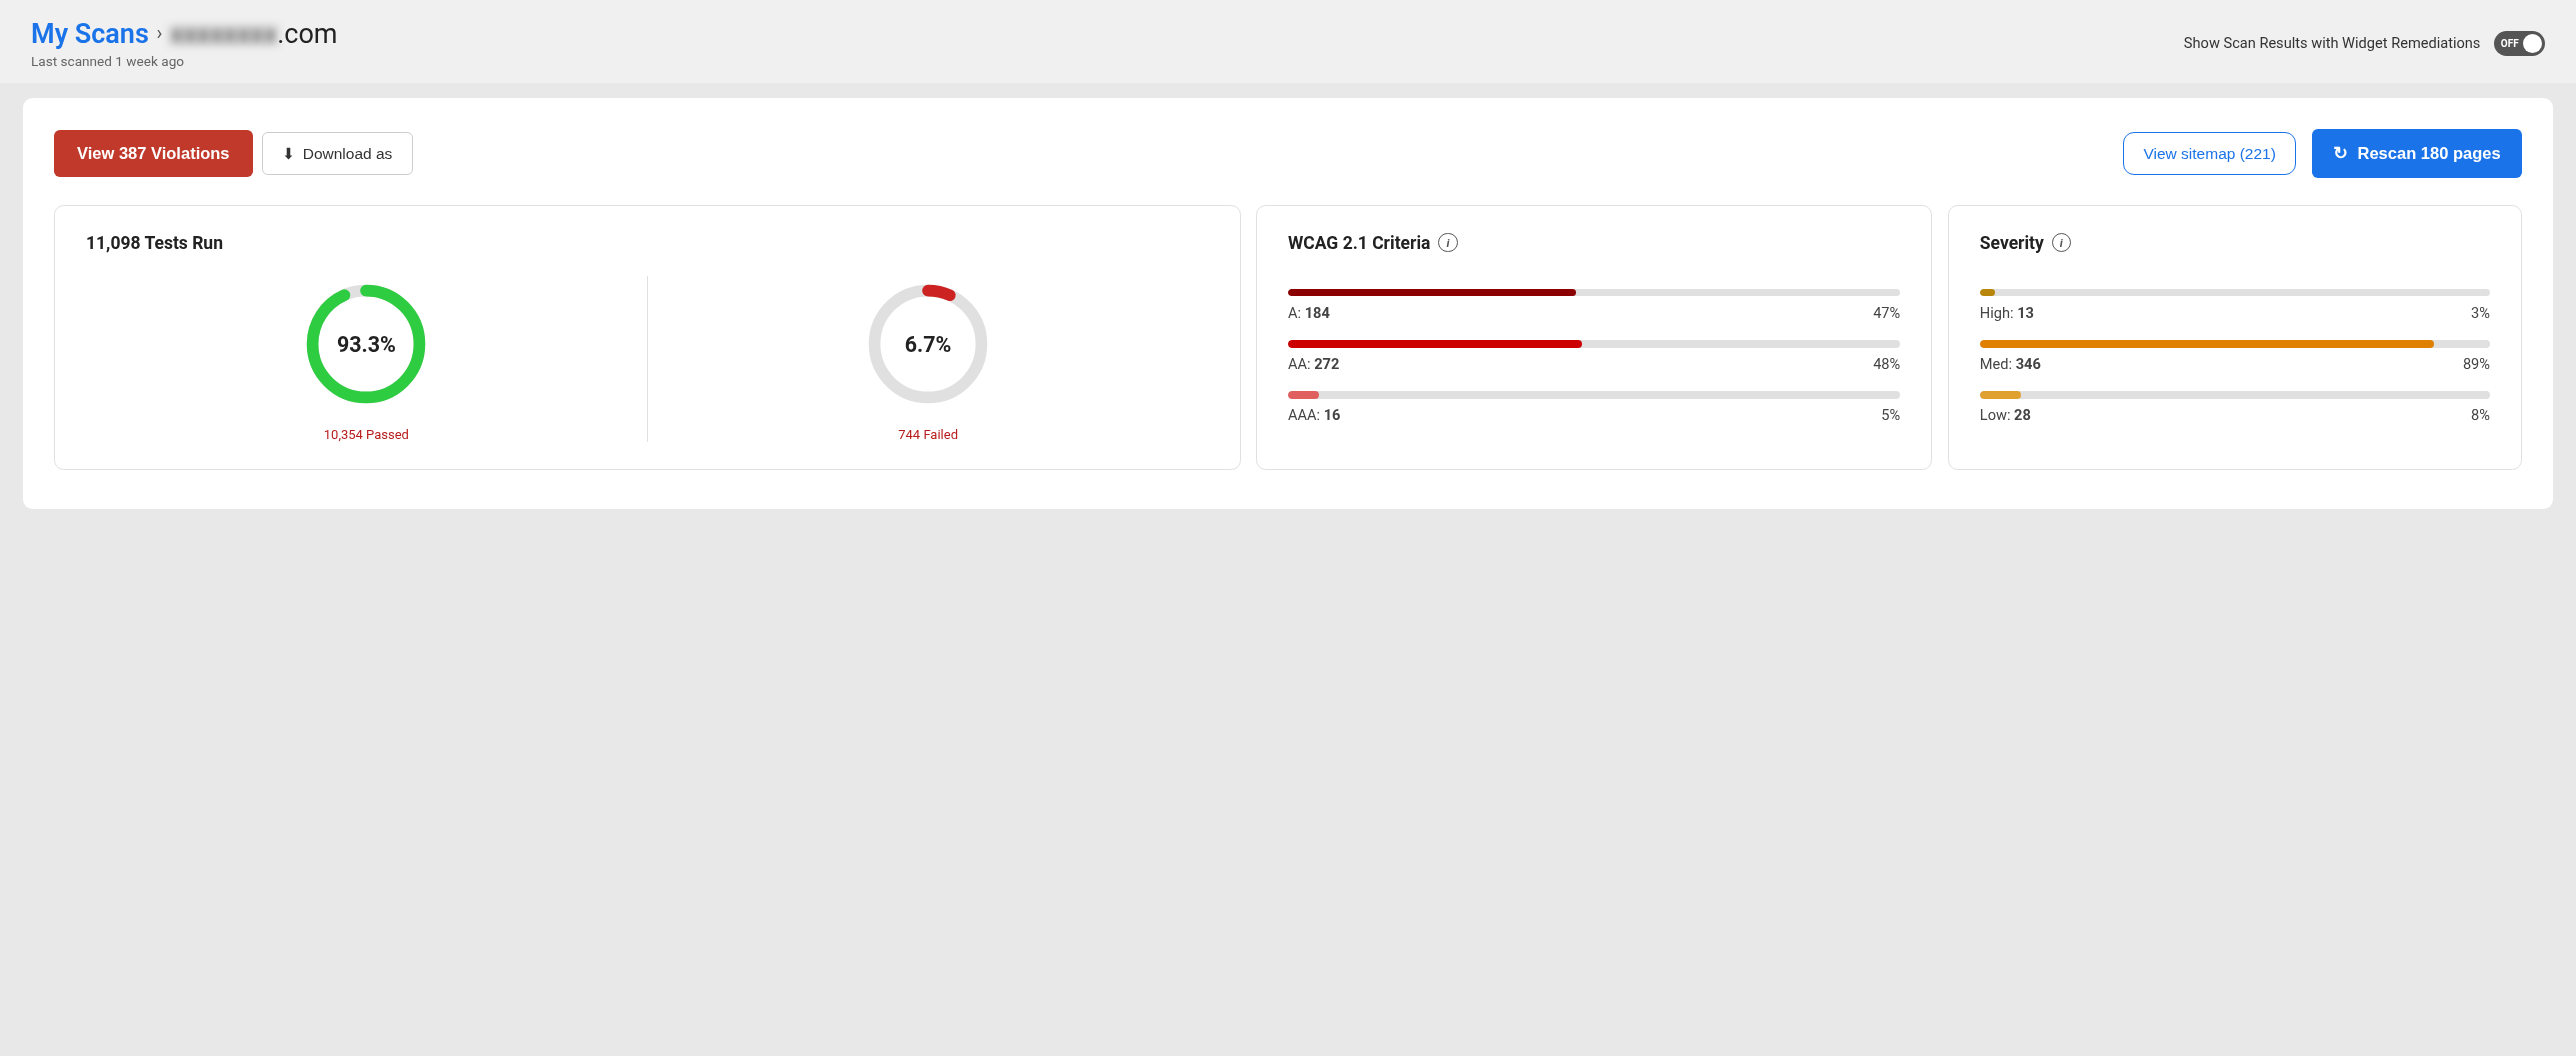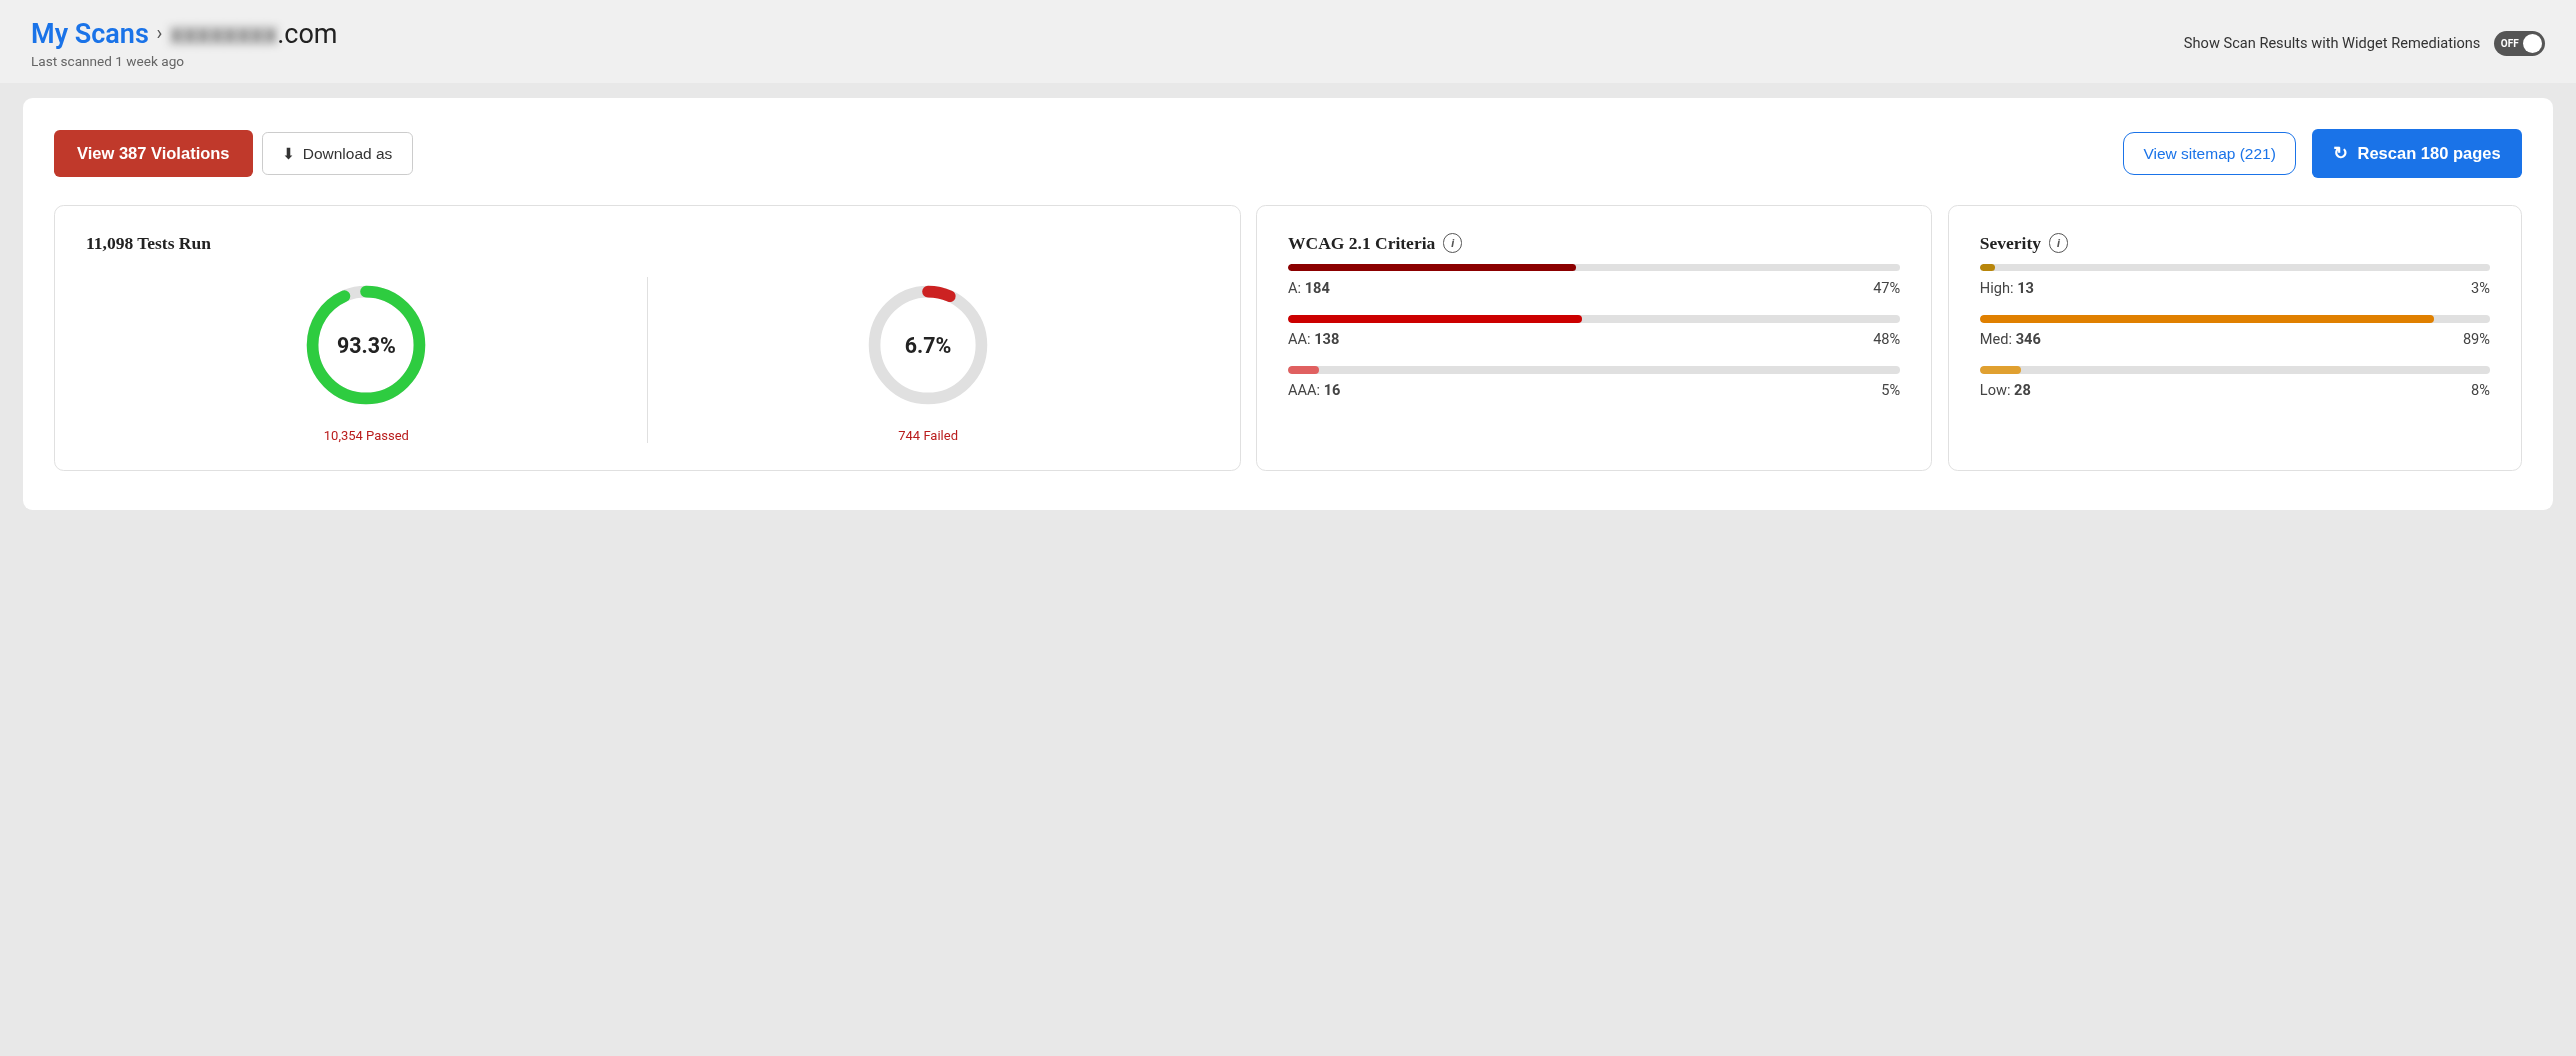--- a/index.html
+++ b/index.html
@@ -198,28 +198,27 @@
 
     .severity-panel {
       flex: 1;
     }
 
     .panel-title {
       font-size: 17.5px;
       font-weight: 700;
       color: #222;
       margin-bottom: 23px;
-      font-family: Liberation Serif, serif;
     }
 
     .panel-title-row {
       display: flex;
       align-items: center;
       gap: 7.8px;
-      margin-bottom: 10px;
+      margin-bottom: 36px;
     }
 
     .info-icon {
       width: 19.4px;
       height: 19.4px;
       border: 1.9px solid #555;
       border-radius: 50%;
       display: flex;
       align-items: center;
       justify-content: center;
@@ -410,21 +409,21 @@
       <div class="wcag-item-label">
         <span>A: <strong>184</strong></span>
         <span>47%</span>
       </div>
     </div>
             <div class="wcag-item">
       <div class="wcag-bar-bg">
         <div class="wcag-bar-fill" style="width:48%; background:#cc0000;"></div>
       </div>
       <div class="wcag-item-label">
-        <span>AA: <strong>138</strong></span>
+        <span>AA: <strong>272</strong></span>
         <span>48%</span>
       </div>
     </div>
             <div class="wcag-item">
       <div class="wcag-bar-bg">
         <div class="wcag-bar-fill" style="width:5%; background:#e06060;"></div>
       </div>
       <div class="wcag-item-label">
         <span>AAA: <strong>16</strong></span>
         <span>5%</span>

